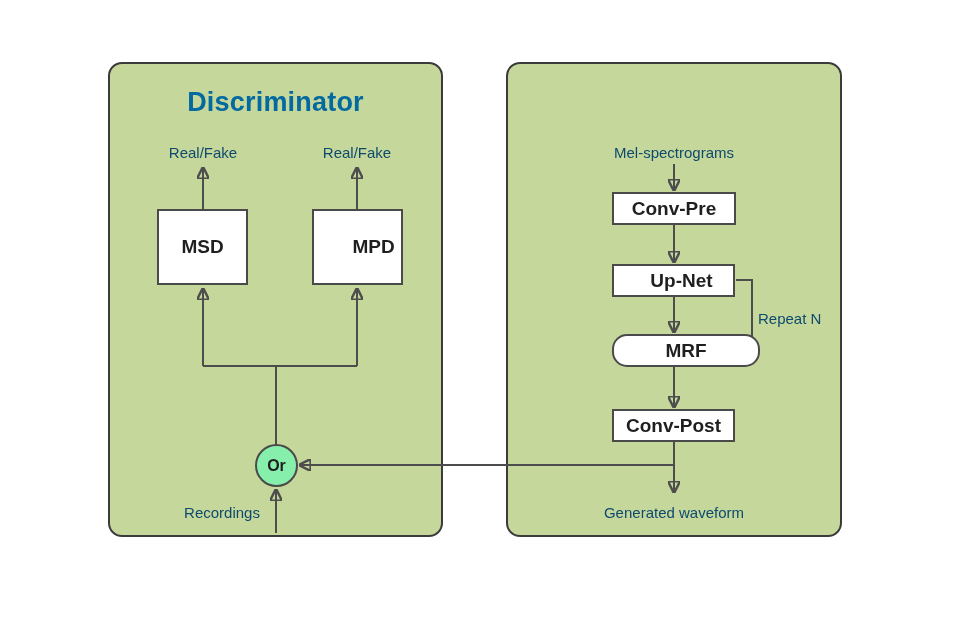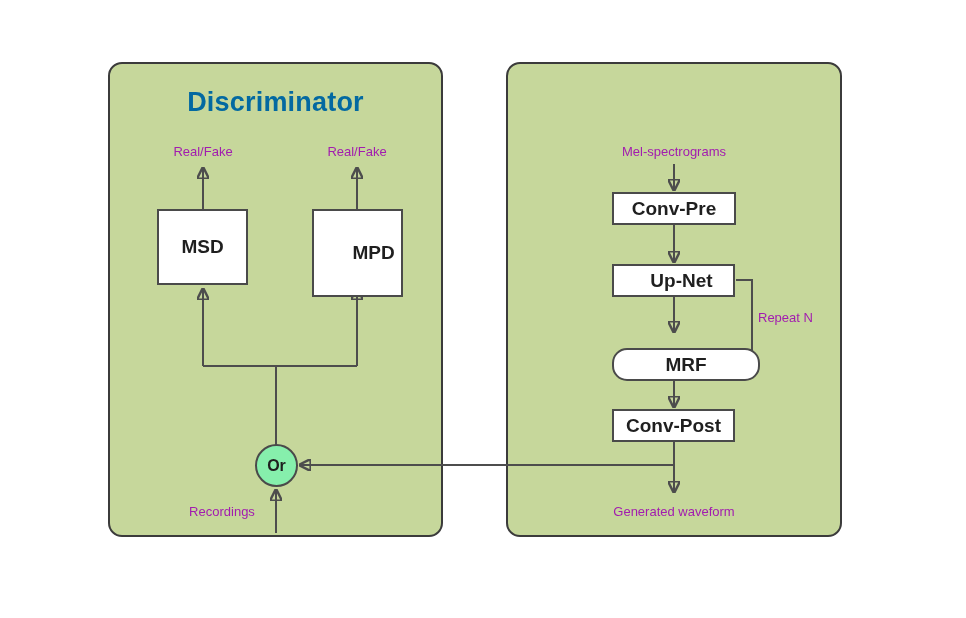--- a/index.html
+++ b/index.html
@@ -39,30 +39,30 @@
     box-sizing: border-box;
     display: flex;
     align-items: center;
     justify-content: center;
     font-size: 19px;
     font-weight: bold;
     color: #1f1f1f;
     z-index: 3;
   }
   .node-msd      { left: 157px; top: 209px; width: 91px;  height: 76px; }
-  .node-mpd      { left: 312px; top: 209px; width: 91px;  height: 88px; padding-left: 32px; }
+  .node-mpd      { left: 312px; top: 209px; width: 91px;  height: 76px; padding-left: 32px; }
   .node-convpre  { left: 612px; top: 192px; width: 124px; height: 33px; }
   .node-upnet    { left: 612px; top: 264px; width: 123px; height: 33px; padding-left: 16px; }
-  .node-mrf      { left: 612px; top: 348px; width: 148px; height: 33px; border-radius: 15px; }
+  .node-mrf      { left: 612px; top: 334px; width: 148px; height: 33px; border-radius: 15px; }
   .node-convpost { left: 612px; top: 409px; width: 123px; height: 33px; }
 
   .flow-label {
     position: absolute;
-    font-size: 13px;
-    color: #a21caf;
+    font-size: 15px;
+    color: #0c4a6e;
     text-align: center;
     z-index: 3;
     white-space: nowrap;
   }
   .lbl-realfake-left  { left: 143px; top: 144px; width: 120px; }
   .lbl-realfake-right { left: 297px; top: 144px; width: 120px; }
   .lbl-mel            { left: 574px; top: 144px; width: 200px; }
   .lbl-recordings     { left: 162px; top: 504px; width: 120px; }
   .lbl-generated      { left: 574px; top: 504px; width: 200px; }
   .lbl-repeat         { left: 758px; top: 310px; width: 80px; text-align: left; }

